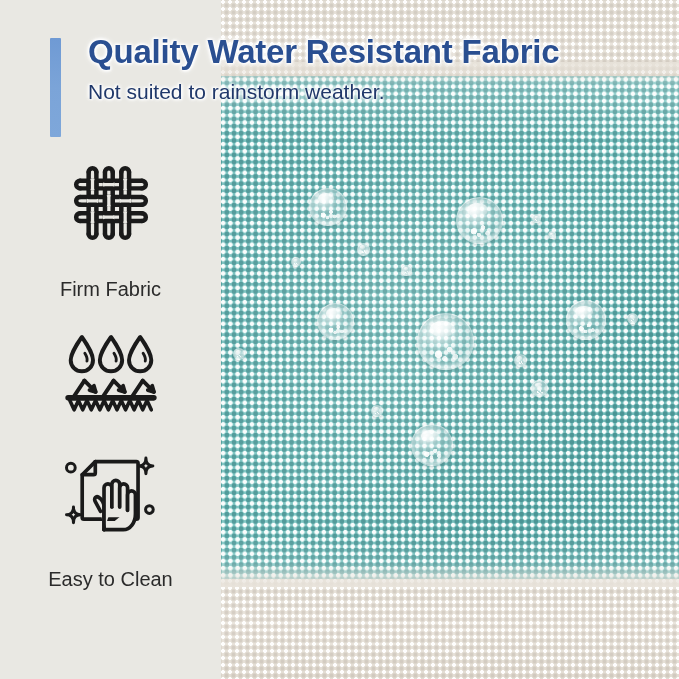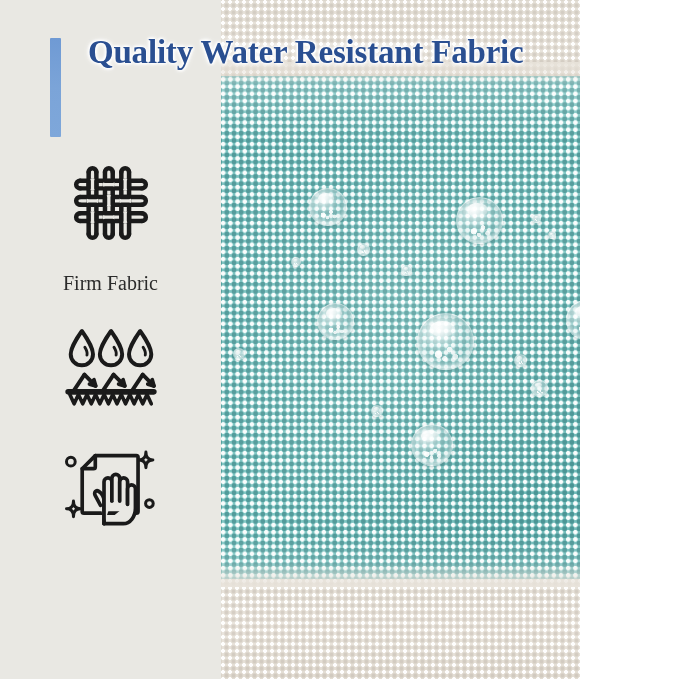--- a/index.html
+++ b/index.html
@@ -6,25 +6,24 @@
     margin: 0;
     padding: 0;
     background: #ffffff;
   }
   body {
     font-family: "Liberation Sans", sans-serif;
   }
 
   #infographic {
     position: relative;
-    width: 580px;
+    width: 679px;
     height: 679px;
     overflow: hidden;
     background: #84cc16;
-    font-family: Liberation Serif, serif;
   }
 
   
   .fabric-photo {
     position: absolute;
     left: 221px;
     top: 0;
     width: 458px;
     height: 679px;
     overflow: hidden;
@@ -181,21 +180,21 @@
     margin-bottom: 24px;
     text-align: center;
   }
   .feature-icon {
     height: 96px;
     display: flex;
     align-items: center;
     justify-content: center;
   }
   .feature-label {
-    margin-top: 20px;
+    margin-top: 26px;
     font-size: 20px;
     color: #2b2b2b;
     line-height: 1.2;
   }
 </style>
 </head>
 <body>
 
 <div id="infographic">
 
@@ -224,20 +223,21 @@
         <div class="droplet" style="left: 310px; top: 380px; width: 15px; height: 15px;"></div>
         <div class="droplet" style="left: 150px; top: 405px; width: 10px; height: 10px;"></div>
         <div class="droplet" style="left: 190px; top: 424px; width: 40px; height: 40px;"></div>
       </div>
   </div>
 
   <div class="header">
     <div class="accent-bar"></div>
     <div class="header-text">
       <div class="title">Quality Water Resistant Fabric</div>
+      <div class="subtitle">Not suited to rainstorm weather.</div>
     </div>
   </div>
 
   <div class="features">
 
     <div class="feature">
       <div class="feature-icon">
         <svg width="86" height="86" viewBox="0 0 100 100" fill="none" stroke="#1a1a1a" stroke-width="5.2" stroke-linecap="round" stroke-linejoin="round">
 
           <path d="M24 14 v72"></path>
@@ -343,16 +343,17 @@
             <path d="M74 70 V52 a4.5 4.5 0 0 1 9 0 V74 c0 10 -6 18 -14 18 H47"></path>
           </g>
 
           <path d="M95 10 c0 6 -3 9 -8 9 5 0 8 3 8 9 0 -6 3 -9 8 -9 -5 0 -8 -3 -8 -9 Z" stroke-width="3.4"></path>
           <path d="M12 66 c0 6 -3 9 -8 9 5 0 8 3 8 9 0 -6 3 -9 8 -9 -5 0 -8 -3 -8 -9 Z" stroke-width="3.4"></path>
 
           <circle cx="9" cy="21" r="5" stroke-width="3.4"></circle>
           <circle cx="99" cy="69" r="4.4" stroke-width="3.4"></circle>
         </svg>
       </div>
+      <div class="feature-label">Easy to Clean</div>
     </div>
 
   </div>
 </div>
 
 </body></html>

